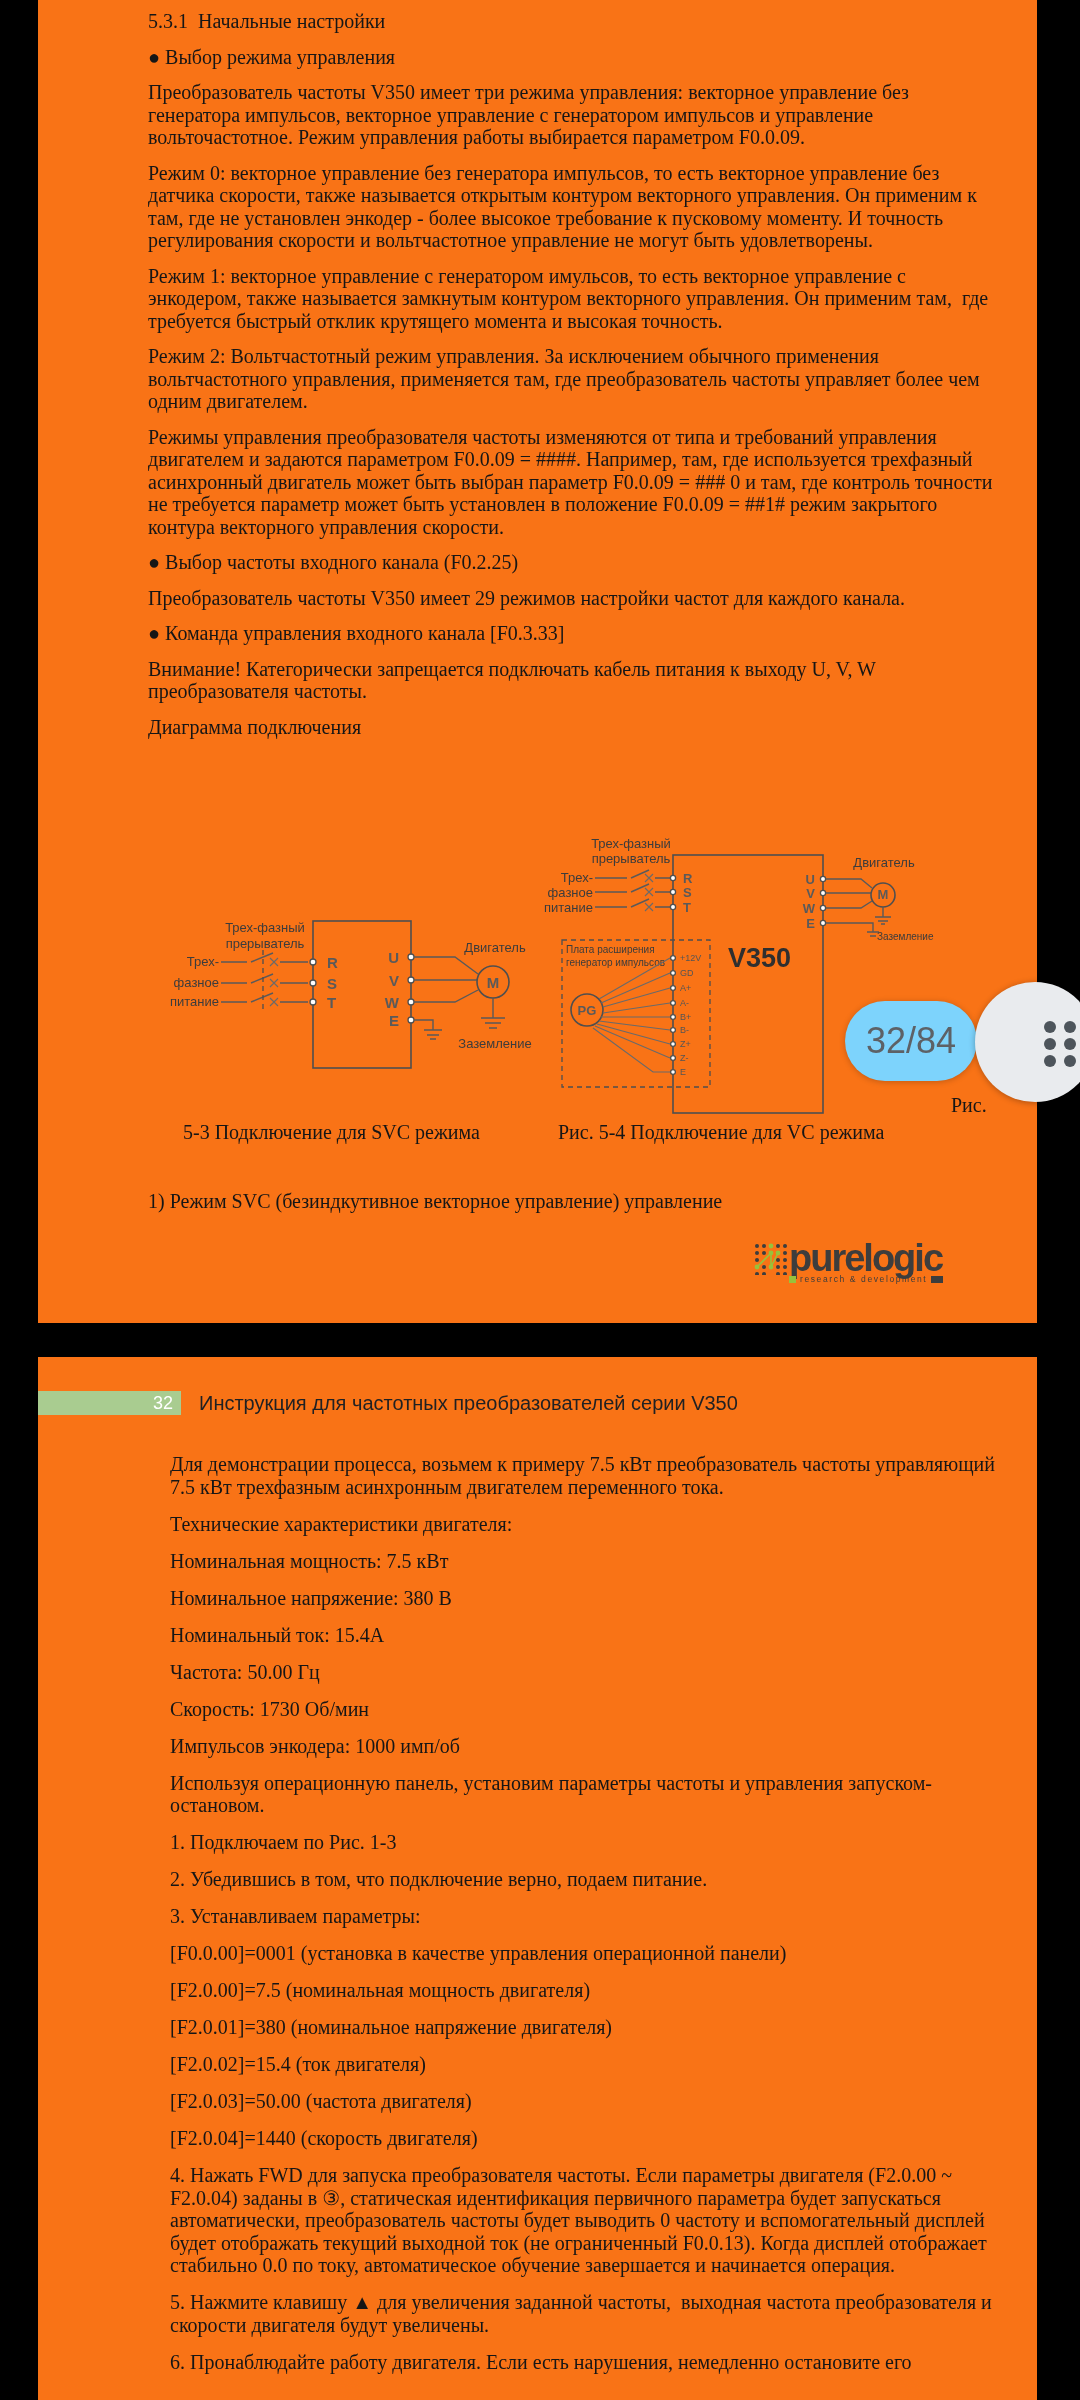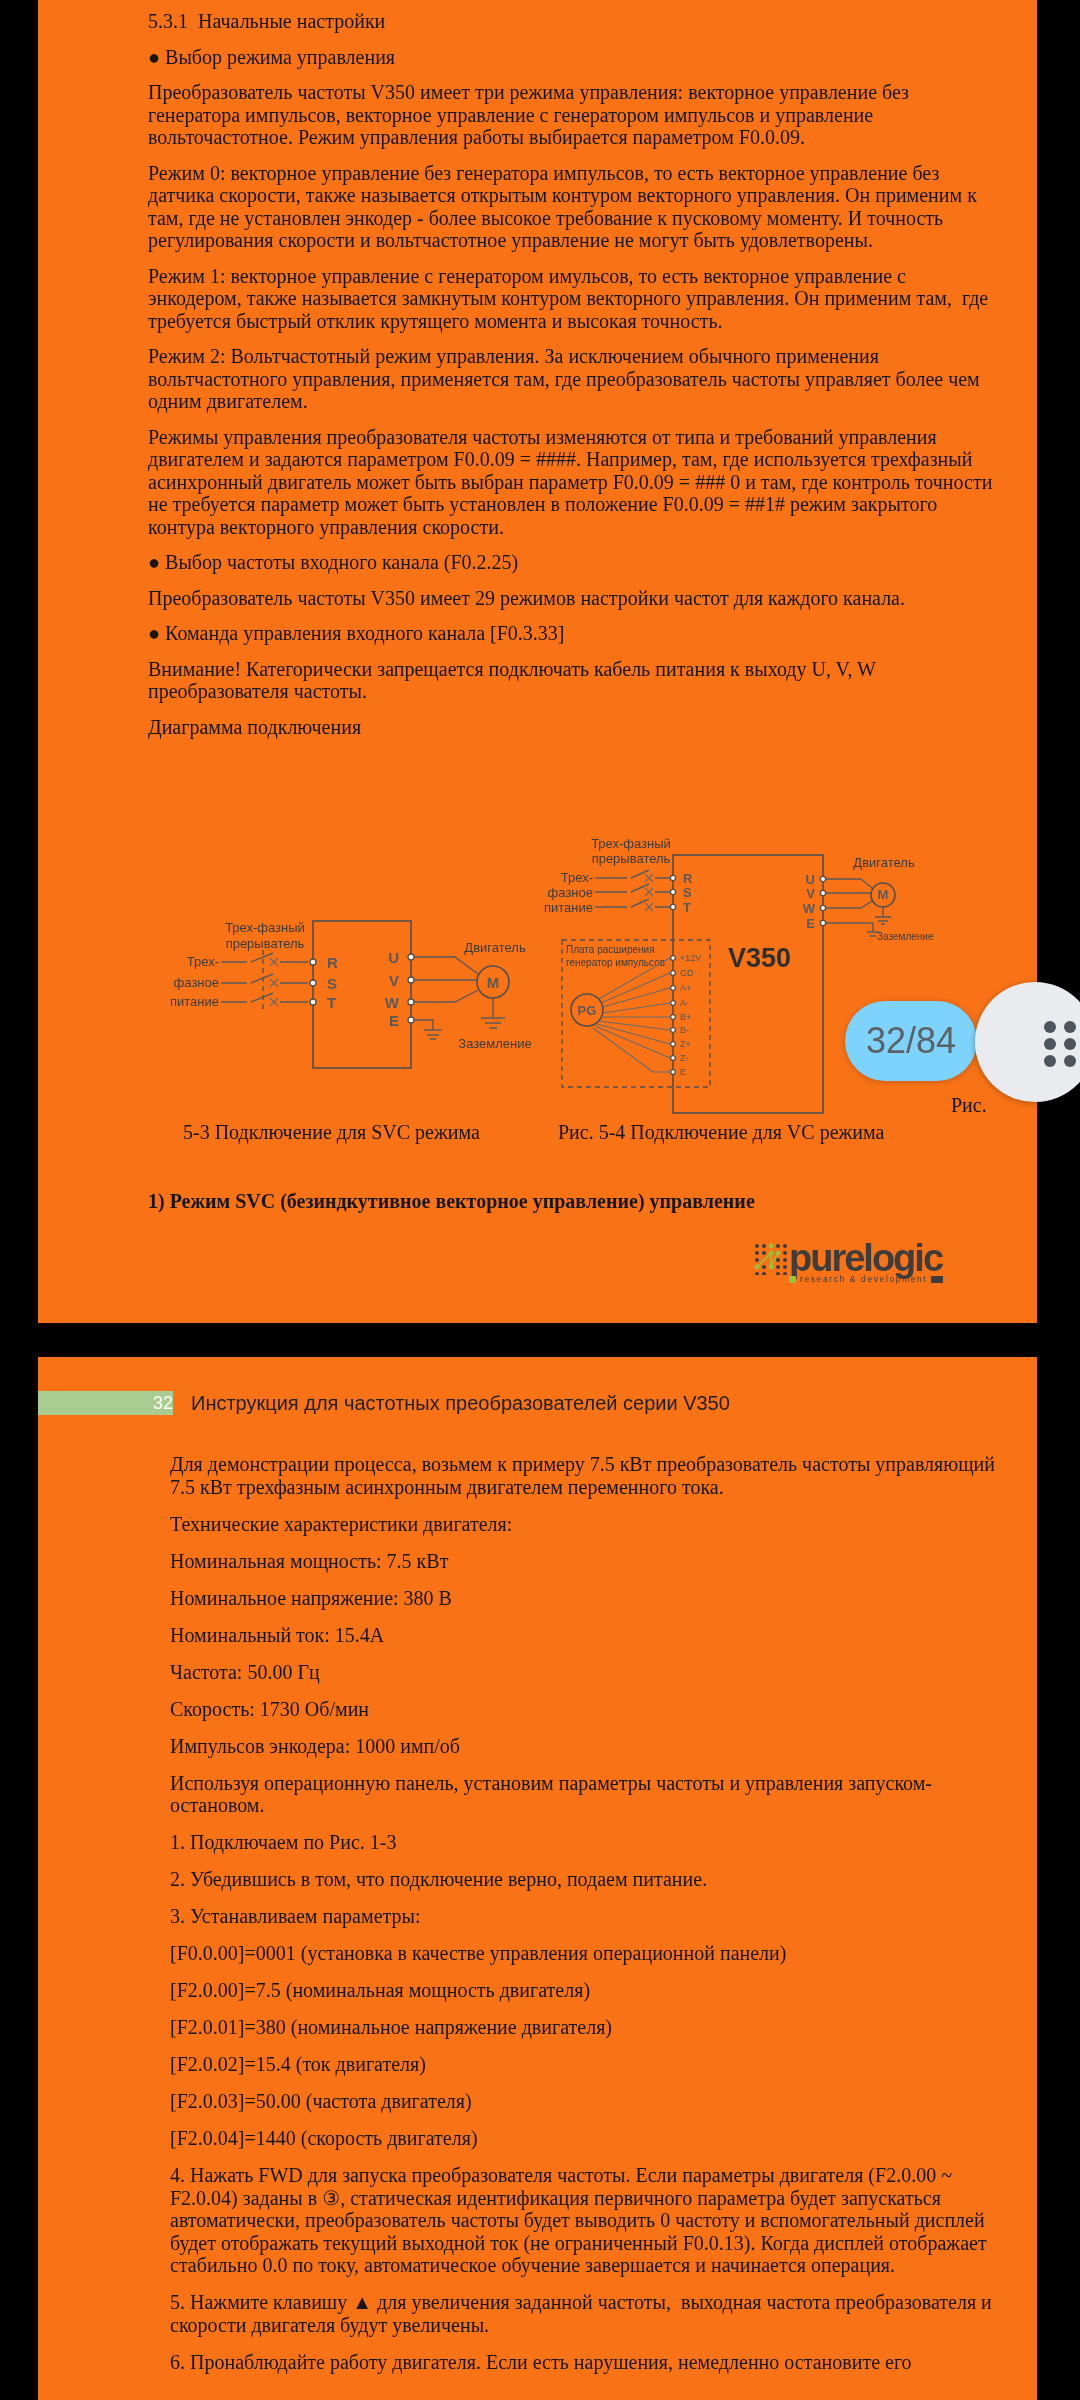--- a/index.html
+++ b/index.html
@@ -36,21 +36,21 @@
 
   
   .logo{position:absolute;left:716px;top:1243px;display:flex;align-items:flex-start;gap:1px;}
   .logo-word{font-family:"Liberation Sans",sans-serif;font-weight:bold;font-size:38px;line-height:31px;letter-spacing:-2px;color:#3d3d3d;}
   .logo-tagline{display:flex;align-items:center;gap:4px;margin-top:0px;font-family:"Liberation Sans",sans-serif;font-size:8.5px;letter-spacing:1.6px;color:#3d3d3d;}
   .tag-sq{display:inline-block;width:7px;height:7px;background:#97c23c;}
   .tag-sq.dark{background:#3d3d3d;width:12px;}
 
   
   .p2-header{position:absolute;left:0;top:34px;display:flex;align-items:center;font-family:"Liberation Sans",sans-serif;}
-  .page-badge{width:135px;height:24px;background:#a9cc90;color:#fff;font-size:18px;line-height:24px;text-align:right;padding-right:0;}
+  .page-badge{width:135px;height:24px;background:#a9cc90;color:#fff;font-size:18px;line-height:24px;text-align:right;padding-right:8px;}
   .p2-title{margin-left:18px;font-size:20px;line-height:24px;color:#1f2023;font-weight:500;}
   .flow2{position:absolute;left:132px;top:96px;width:830px;}
   .flow2 .para{margin:0 0 14.5px 0;}
 
   
   .page-pill{
     position:absolute;left:845px;top:1001px;width:132px;height:80px;border-radius:40px;
     background:#7dd3fc;box-shadow:0 1px 6px rgba(0,0,0,.22);
     display:flex;align-items:center;justify-content:center;
     font-family:"Liberation Sans",sans-serif;font-size:36px;color:#5d6166;z-index:30;
@@ -208,21 +208,21 @@
     <text x="137" y="185" class="pgt">B+</text>
     <text x="137" y="198" class="pgt">B-</text>
     <text x="137" y="212" class="pgt">Z+</text>
     <text x="137" y="226" class="pgt">Z-</text>
     <text x="137" y="240" class="pgt">E</text>
   </svg>
 
   <div class="abs-serif" style="left:145px;top:1121px;">5-3 Подключение для SVC режима</div>
   <div class="abs-serif" style="left:520px;top:1121px;">Рис. 5-4 Подключение для VC режима</div>
   <div class="abs-serif" style="left:913px;top:1094px;">Рис.</div>
-  <div class="abs-serif" style="left:110px;top:1190px;white-space:pre-wrap;width:845px;font-weight:bold;">1) Режим SVC (безиндкутивное векторное управление) управление</div>
+  <div class="abs-serif" style="left:110px;top:1190px;white-space:pre-wrap;width:845px;">1) Режим SVC (безиндкутивное векторное управление) управление</div>
 
   <div class="logo">
     <svg width="34" height="32" viewBox="0 0 34 32">
       <g fill="#3d3d3d">
         <circle cx="3" cy="3" r="2"></circle>
           <circle cx="10" cy="3" r="2"></circle>
           <circle cx="24" cy="3" r="2"></circle>
           <circle cx="31" cy="3" r="2"></circle>
         <circle cx="3" cy="10" r="2"></circle>
           <circle cx="10" cy="10" r="2"></circle>

